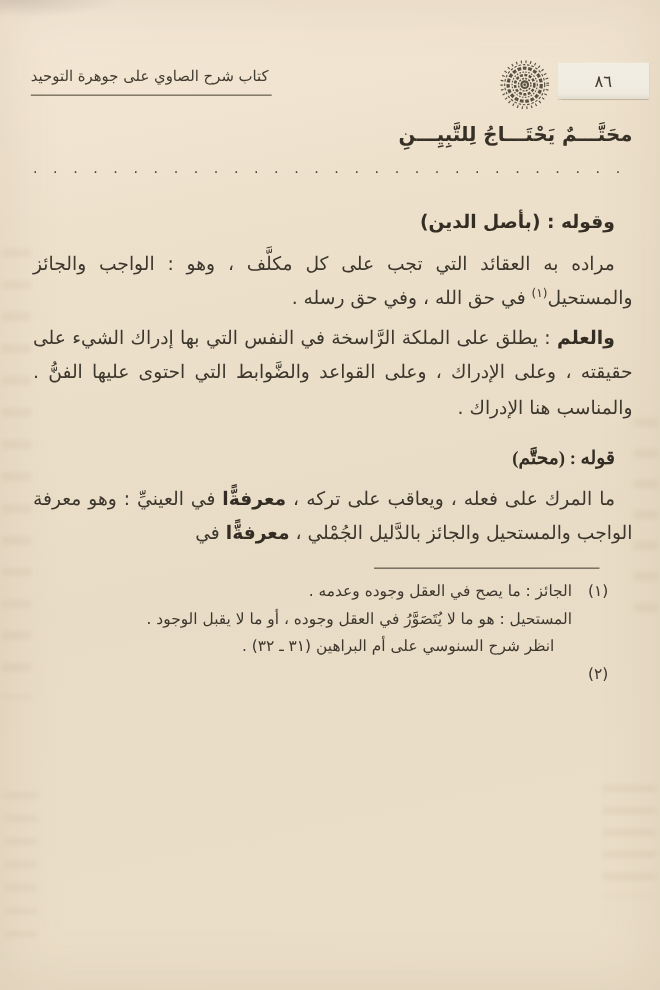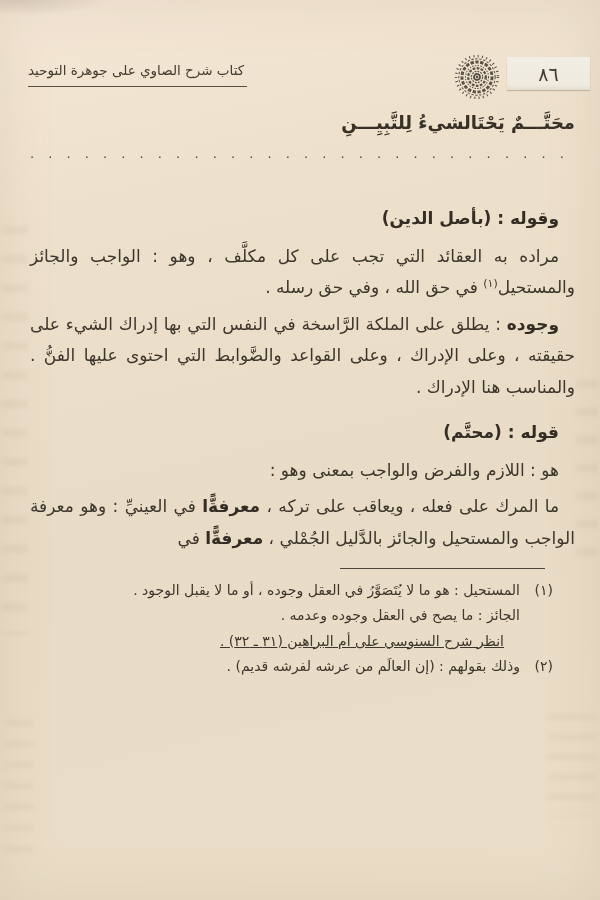--- a/index.html
+++ b/index.html
@@ -20,48 +20,48 @@
     background:repeating-linear-gradient(180deg,transparent 0 20px,rgba(168,152,125,.24) 20px 28px);}
   .bleed-br{top:700px;left:548px;width:48px;height:115px;
     background:repeating-linear-gradient(180deg,transparent 0 14px,rgba(168,152,125,.22) 14px 20px);}
   .bleed-bl{top:705px;left:4px;width:30px;height:150px;
     background:repeating-linear-gradient(180deg,transparent 0 15px,rgba(168,152,125,.20) 15px 21px);}
   
   .num-band{position:absolute;top:57px;left:507px;width:83px;height:33px;
     background:linear-gradient(180deg,#f3eee4 0%,#efeade 85%,#e2dccd 100%);
     box-shadow:0 1px 1px rgba(90,80,60,.28);
     display:flex;align-items:center;justify-content:center;
-    font-size:19px;color:#433d31;letter-spacing:1px;}
+    font-size:15px;color:#433d31;letter-spacing:1px;}
   .rosette{position:absolute;top:54px;left:454px;width:46px;height:46px;}
   .title-block{position:absolute;top:62px;left:28px;width:219px;
     text-align:left;border-bottom:1.5px solid #564f3e;padding-bottom:8px;
     font-size:13.5px;color:#423c30;direction:rtl;}
   
   .content{position:absolute;top:112px;left:30px;right:25px;direction:rtl;}
   .verse{display:flex;justify-content:space-between;align-items:baseline;
     font-weight:bold;font-size:18px;color:#363027;white-space:nowrap;}
   .verse .h1 .vnum{margin-left:6px;}
   .verse .h1 .vdash{margin-left:8px;}
   .dots{margin-top:12px;direction:ltr;white-space:nowrap;overflow:hidden;
     font-size:13px;color:#46413a;word-spacing:10px;line-height:18px;}
-  .bodytxt{margin-top:40px;font-size:17px;line-height:31.5px;text-align:justify;}
+  .bodytxt{margin-top:24px;font-size:17px;line-height:31.5px;text-align:justify;}
   .bodytxt p{margin:0 0 5px;text-indent:16px;}
   p.heading{font-weight:bold;margin:10px 0 6px;color:#332d24;}
-  p.heading2{margin-top:14px;}
+  p.heading2{margin-top:14px;font-family:Liberation Serif, serif;}
   .b{font-weight:bold;color:#332d24;}
   sup.ref{font-size:11px;vertical-align:6px;line-height:0;}
   
   .fn-sep{width:205px;border-top:1.5px solid #4c463a;
     margin:14px 30px 9px auto;}
   .footnotes{direction:rtl;font-size:14px;line-height:25.3px;
     padding:0 22px 0 18px;color:#3c362c;}
   .footnote{display:flex;}
   .fn-marker{flex:none;width:33px;}
   .fn-lines{flex:1;}
-  .fn-line.indented{padding-right:16px;text-decoration:underline;}
+  .fn-line.indented{padding-right:16px;}
 </style>
 </head>
 <body>
 
 <div class="page">
 
   <div class="smudge-tl"></div>
   <div class="bleed bleed-left"></div>
   <div class="bleed bleed-right"></div>
   <div class="bleed bleed-br"></div>
@@ -82,61 +82,59 @@
       <circle r="1.2" fill="#5a5244" stroke="none"></circle>
     </g>
   </svg>
   <div class="title-block">
     <span>كتاب شرح الصاوي على جوهرة التوحيد</span>
   </div>
 
   <div class="content">
 
     <div class="verse">
-      <span class="h2">محَتَّـــمٌ يَحْتَالشيءُ لِلتَّبِيِـــنِ</span>
+      <span class="h2">محَتَّـــمٌ يَحْتَـــاجُ لِلتَّبِيِـــنِ</span>
     </div>
 
     <div class="dots">. . . . . . . . . . . . . . . . . . . . . . . . . . . . . . . . . . . . . .</div>
 
     <div class="bodytxt">
 
       <p class="heading">وقوله : (بأصل الدين)</p>
 
       <p><span>مراده به العقائد التي تجب على كل مكلَّف ، وهو : الواجب والجائز والمستحيل</span><sup class="ref">(١)</sup>
         <span>في حق الله ، وفي حق رسله .</span></p>
 
-      <p><span class="b">وجوده</span>
+      <p><span class="b">والعلم</span>
         <span>: يطلق على الملكة الرَّاسخة في النفس التي بها إدراك الشيء على حقيقته ، وعلى الإدراك ، وعلى القواعد والضَّوابط التي احتوى عليها الفنُّ . والمناسب هنا الإدراك .</span></p>
 
 
 
       <p class="heading heading2">قوله : (محتَّم)</p>
 
-      <p>هو : اللازم والفرض والواجب بمعنى وهو :</p>
 
       <p><span>ما المرك على فعله ، ويعاقب على تركه ،</span>
         <span class="b">معرفةًّا</span>
         <span>في العينيِّ : وهو معرفة الواجب والمستحيل والجائز بالدَّليل الجُمْلي ،</span>
         <span class="b">معرفةًّا</span>
         <span>في</span></p>
     </div>
 
     <div class="fn-sep"></div>
 
     <div class="footnotes">
       <div class="footnote">
         <span class="fn-marker">(١)</span>
         <div class="fn-lines">
+          <div class="fn-line">الجائز : ما يصح في العقل وجوده وعدمه .</div>
           <div class="fn-line">المستحيل : هو ما لا يُتَصَوَّرُ في العقل وجوده ، أو ما لا يقبل الوجود .</div>
-          <div class="fn-line">الجائز : ما يصح في العقل وجوده وعدمه .</div>
           <div class="fn-line indented">انظر شرح السنوسي على أم البراهين (٣١ ـ ٣٢) .</div>
         </div>
       </div>
       <div class="footnote">
         <span class="fn-marker">(٢)</span>
         <div class="fn-lines">
-          <div class="fn-line">وذلك بقولهم : (إن العالَم من عرشه لفرشه قديم) .</div>
         </div>
       </div>
     </div>
 
   </div>
 </div>
 
 </body></html>

